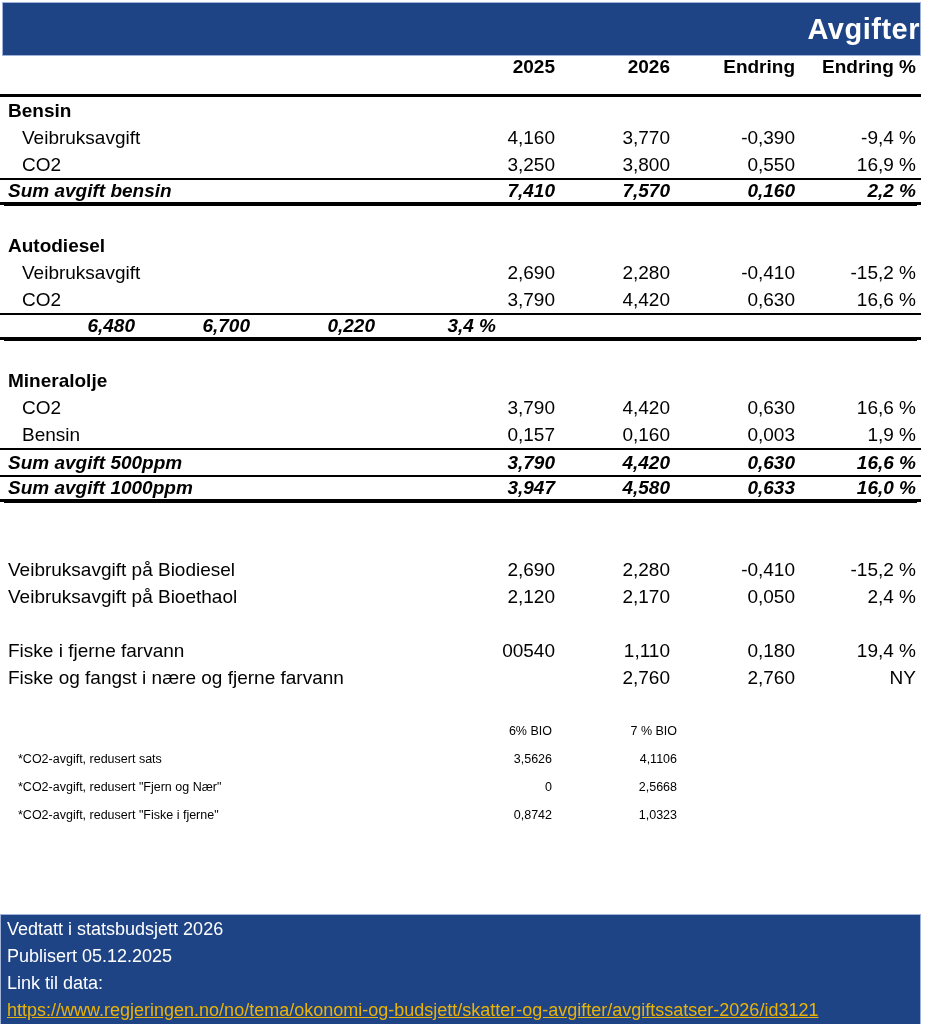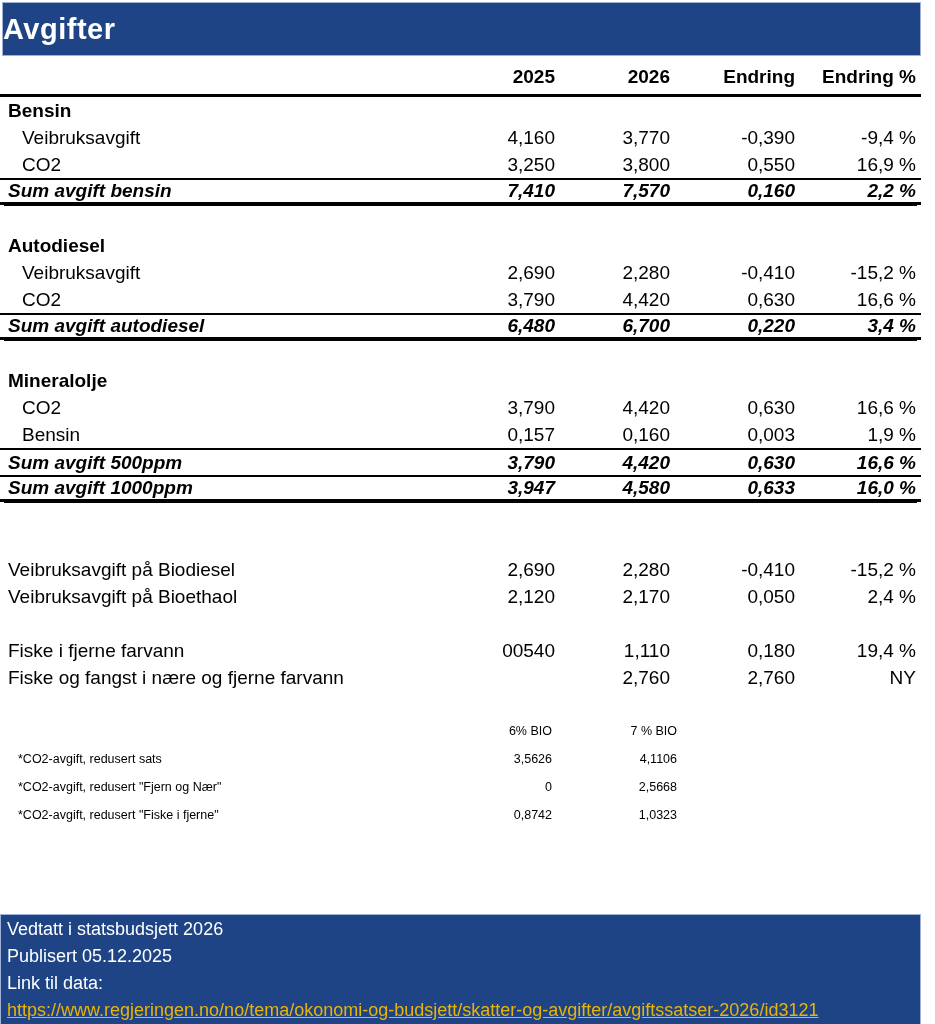--- a/index.html
+++ b/index.html
@@ -12,37 +12,37 @@
     overflow: hidden;
   }
   .sheet { position: relative; width: 935px; height: 1024px; }
 
   
   .title-band {
     margin: 2px 0 0 2px;
     width: 919px; height: 54px;
     background: #1E4486;
     border: 1px solid #9FB3D9;
-    display: flex; align-items: center; justify-content: flex-start;
+    display: flex; align-items: center; justify-content: flex-end;
   }
   .title-band .title-text {
     color: #fff; font-weight: bold; font-size: 29px; letter-spacing: .5px;
   }
 
   
   .cell-label { flex: 0 0 420px; padding-left: 8px; overflow: hidden; white-space: nowrap; }
   .cell-v     { text-align: right; white-space: nowrap; }
   .c1 { flex: 0 0 135px; }
   .c2 { flex: 0 0 115px; }
   .c3 { flex: 0 0 125px; }
   .c4 { flex: 0 0 126px; padding-right: 5px; }
 
   
   .header-row {
-    display: flex; align-items: flex-end;
+    display: flex; 
     width: 921px; height: 41px;
     padding-bottom: 6px;
     font-weight: bold; font-size: 19px;
     border-bottom: 3px solid #000;
   }
 
   
   .trow {
     display: flex; align-items: center;
     width: 921px; height: 27px;
@@ -152,21 +152,20 @@
     <span class="cell-v c4">-15,2 %</span>
   </div>
       <div class="trow t-item">
     <span class="cell-label">CO2</span>
     <span class="cell-v c1">3,790</span>
     <span class="cell-v c2">4,420</span>
     <span class="cell-v c3">0,630</span>
     <span class="cell-v c4">16,6 %</span>
   </div>
       <div class="trow t-sum">
-    <span class="cell-label">Sum avgift autodiesel</span>
     <span class="cell-v c1">6,480</span>
     <span class="cell-v c2">6,700</span>
     <span class="cell-v c3">0,220</span>
     <span class="cell-v c4">3,4 %</span>
   </div>
       <div class="trow t-spacer">
     <span class="cell-label"></span>
     <span class="cell-v c1"></span>
     <span class="cell-v c2"></span>
     <span class="cell-v c3"></span>

